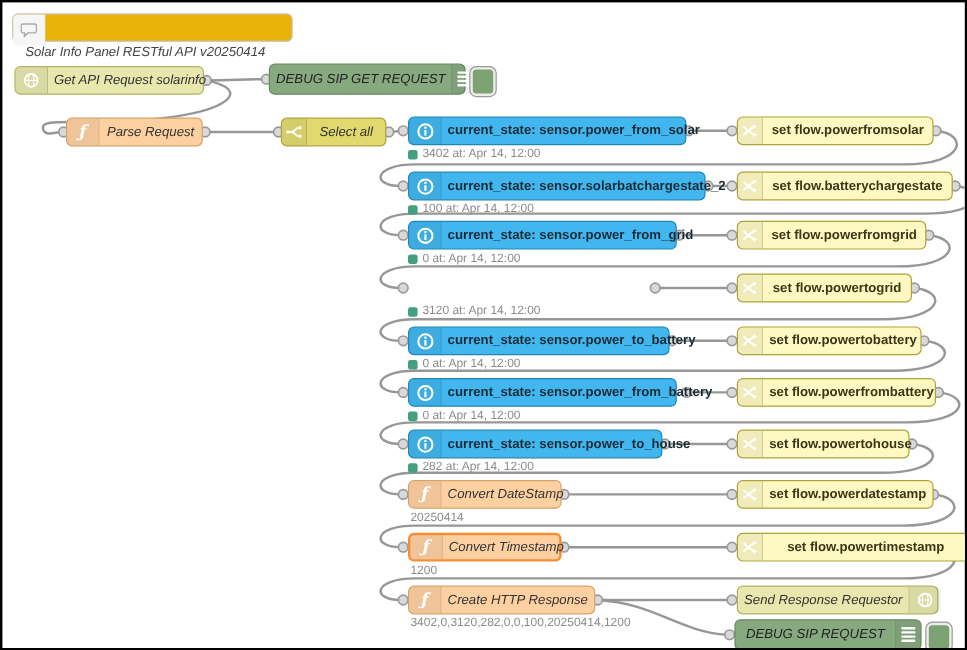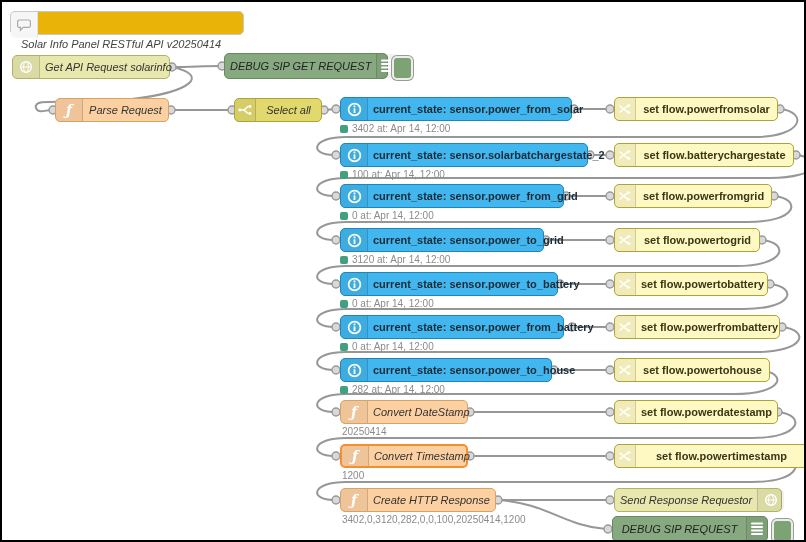--- a/index.html
+++ b/index.html
@@ -261,30 +261,20 @@
           </g>
           <g fill="#fff">
             <path d="M9.6 1.6 l3.4 1.9 -3.4 1.9 z"></path>
             <path d="M9.6 8.6 l3.4 1.9 -3.4 1.9 z"></path>
           </g>
         </svg>
       </span>
   <span class="label">set flow.powerfromgrid</span>
 </div>
 
-<div class="n ha" style="left:338px;top:226px;width:204px">
-  <span class="ib">
-        <svg width="15" height="15" viewBox="0 0 15 15">
-          <circle cx="7.5" cy="7.5" r="5.9" fill="none" stroke="#fff" stroke-width="1.7"></circle>
-          <rect x="6.6" y="6.3" width="1.8" height="4.7" fill="#fff"></rect>
-          <rect x="6.6" y="3.5" width="1.8" height="1.8" fill="#fff"></rect>
-        </svg>
-      </span>
-  <span class="label">current_state: sensor.power_to_grid</span>
-</div>
 <div class="status" style="left:338px;top:252px">
       <span class="dot"></span>
       <span>3120 at: Apr 14, 12:00</span>
     </div>
 <div class="n chg" style="left:612px;top:226px;width:146px">
   <span class="ib narrow">
         <svg width="14" height="14" viewBox="0 0 14 14">
           <g stroke="#fff" stroke-width="1.6" fill="none">
             <path d="M1.5 3.5 L10 10.5"></path>
             <path d="M1.5 10.5 L10 3.5"></path>
@@ -365,21 +355,21 @@
           <rect x="6.6" y="6.3" width="1.8" height="4.7" fill="#fff"></rect>
           <rect x="6.6" y="3.5" width="1.8" height="1.8" fill="#fff"></rect>
         </svg>
       </span>
   <span class="label">current_state: sensor.power_to_house</span>
 </div>
 <div class="status" style="left:338px;top:382px">
       <span class="dot"></span>
       <span>282 at: Apr 14, 12:00</span>
     </div>
-<div class="n chg" style="left:612px;top:356px;width:156px">
+<div class="n chg" style="left:612px;top:356px;width:144px">
   <span class="ib narrow">
         <svg width="14" height="14" viewBox="0 0 14 14">
           <g stroke="#fff" stroke-width="1.6" fill="none">
             <path d="M1.5 3.5 L10 10.5"></path>
             <path d="M1.5 10.5 L10 3.5"></path>
           </g>
           <g fill="#fff">
             <path d="M9.6 1.6 l3.4 1.9 -3.4 1.9 z"></path>
             <path d="M9.6 8.6 l3.4 1.9 -3.4 1.9 z"></path>
           </g>

